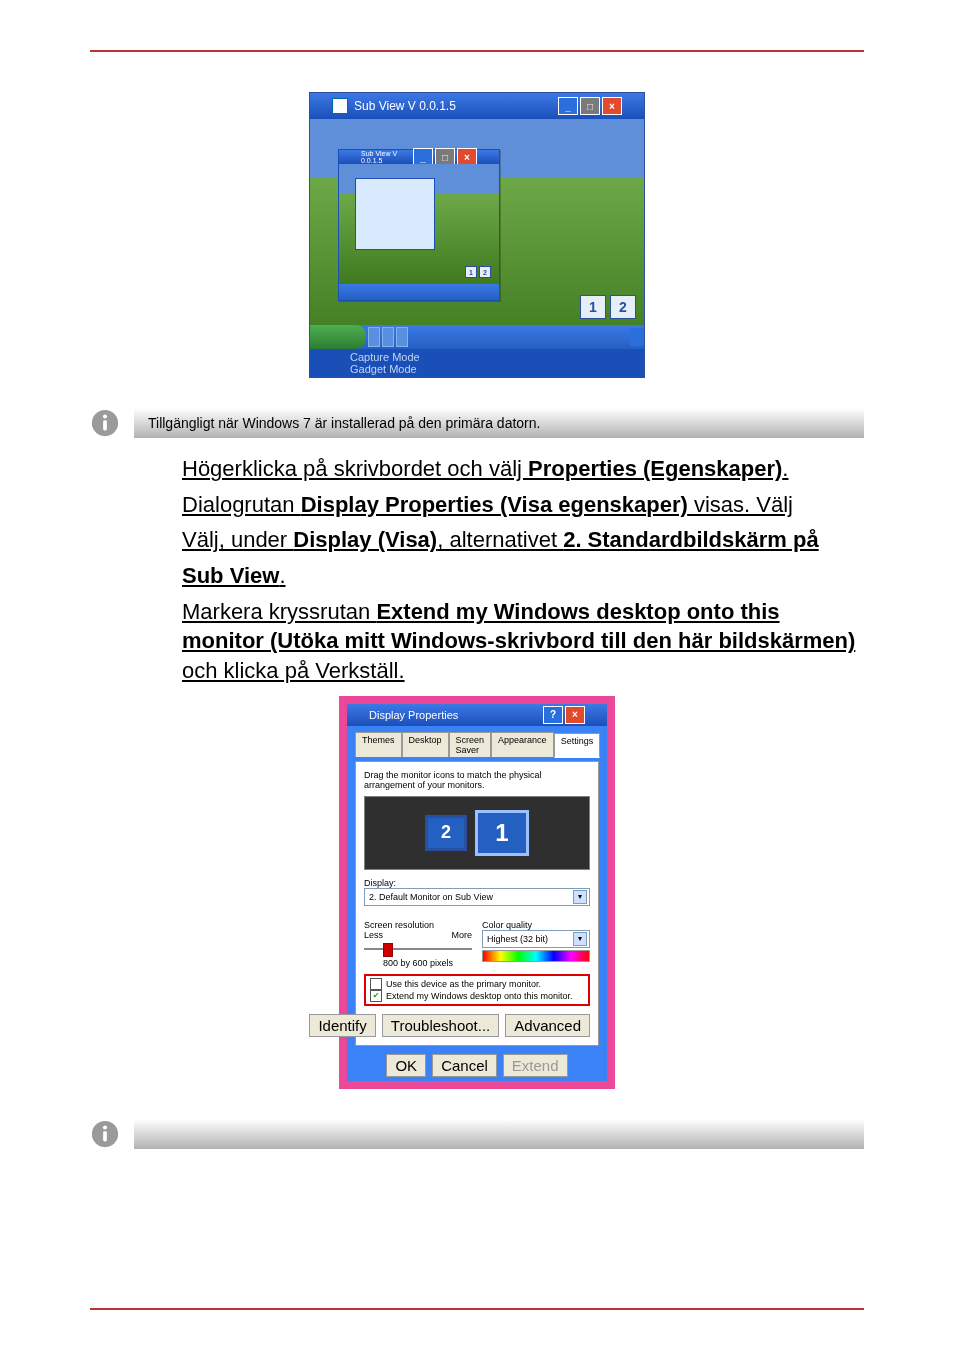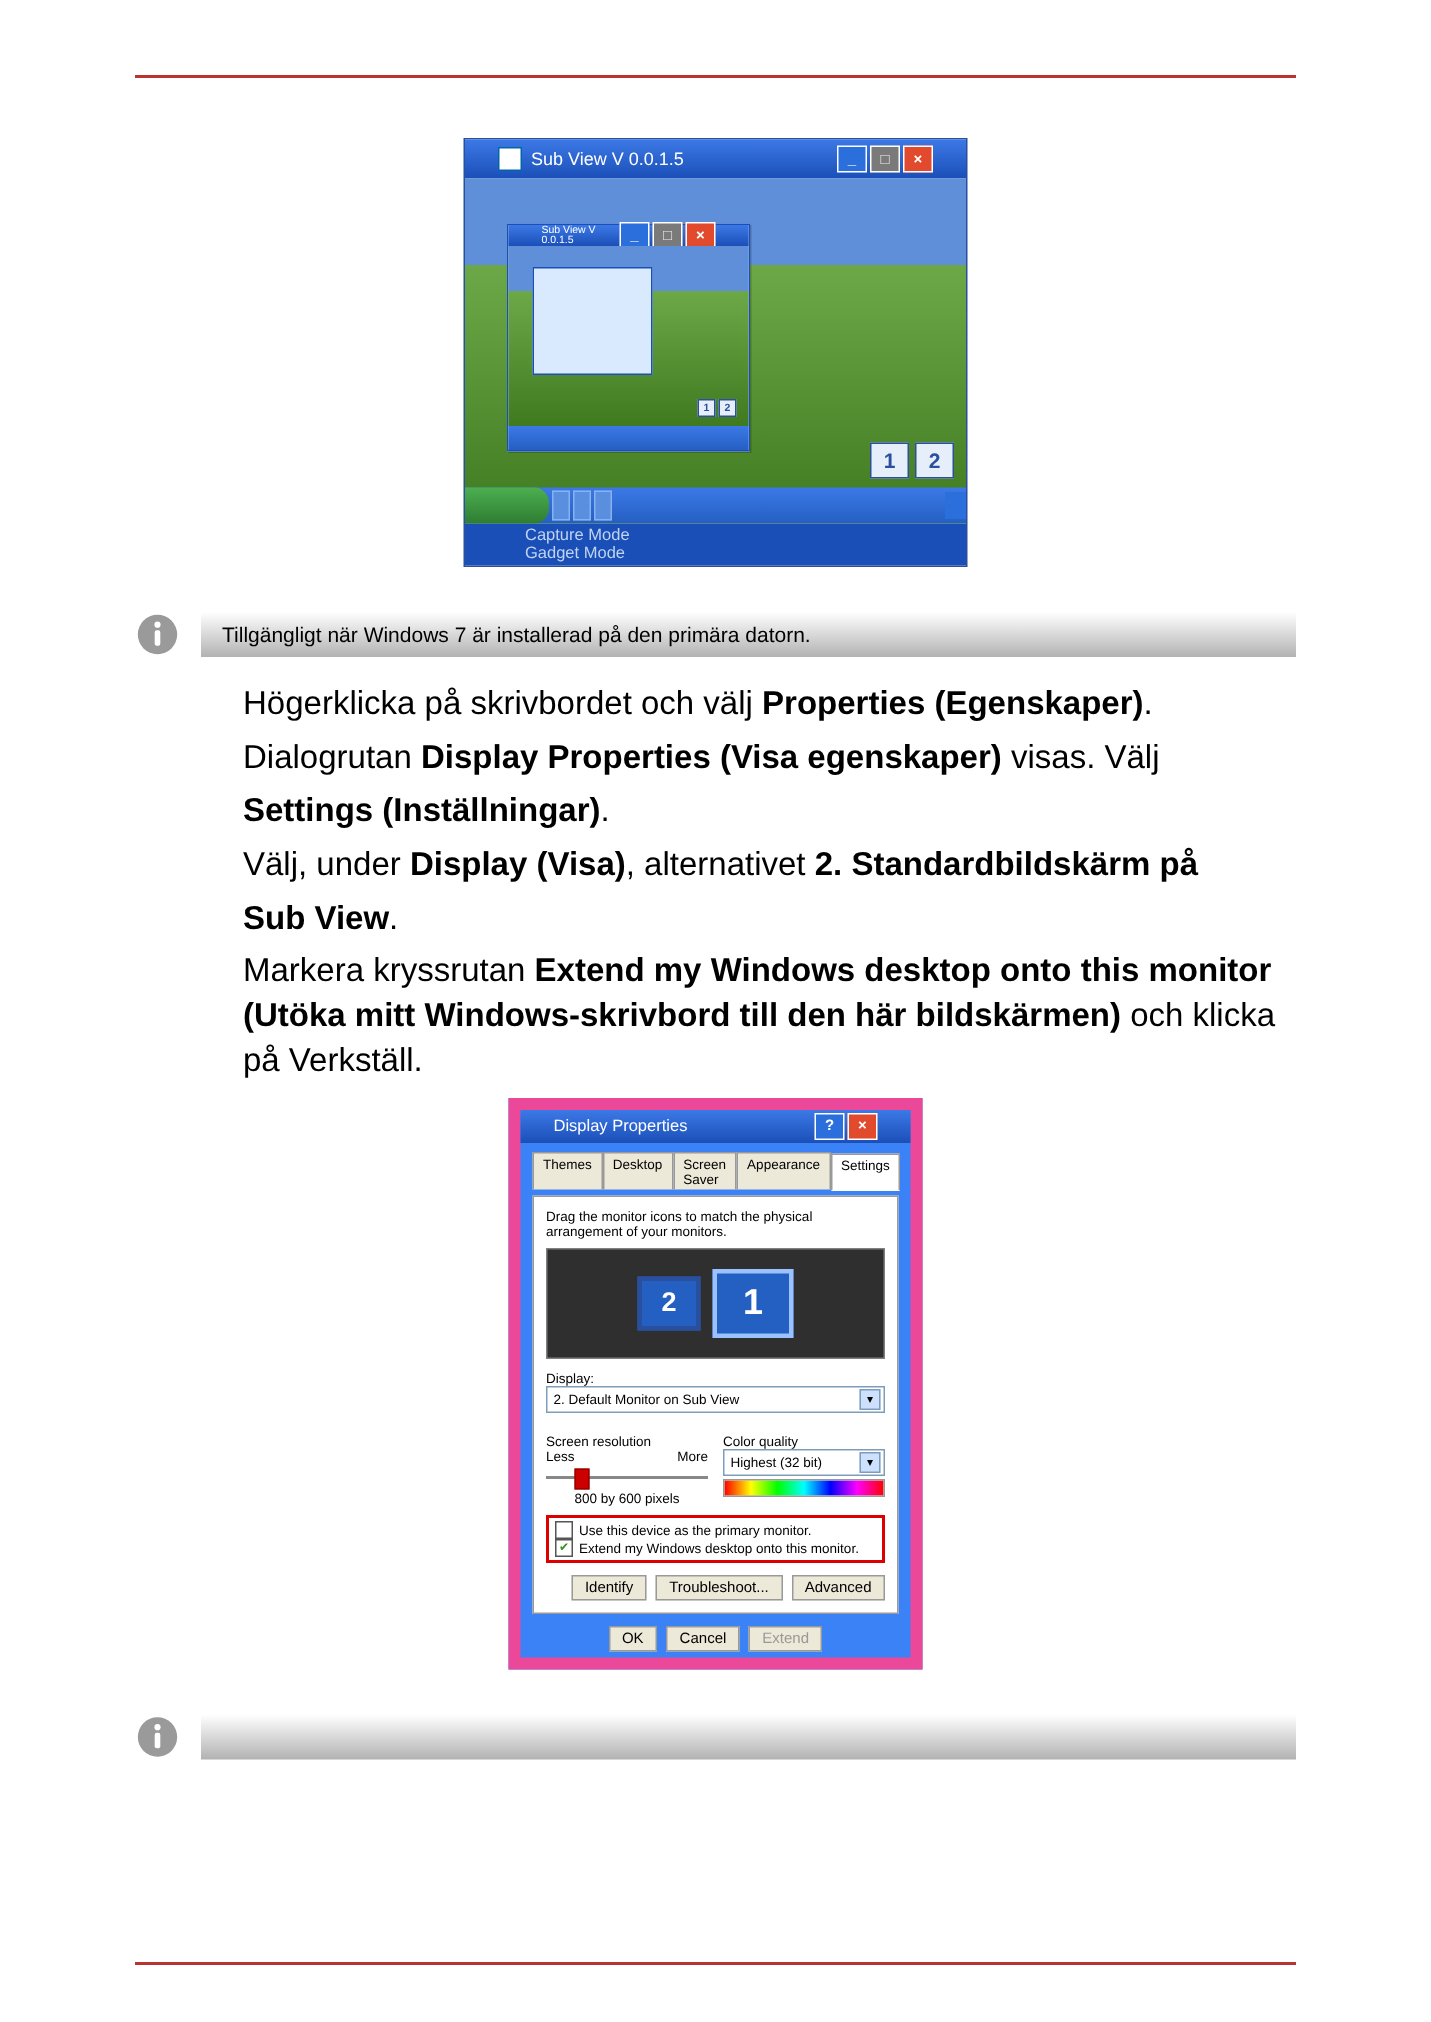--- a/index.html
+++ b/index.html
@@ -139,21 +139,22 @@
     height: 30px;
     display:flex; align-items:center;
     padding-left: 14px;
     font-size: 14px;
     color:#000;
   }
 
   .body-text {
     font-size: 22px;
     line-height: 1.35;
-    margin-left: 72px;
+    margin-left: 92px;
+    text-decoration: underline;
   }
   .body-text p { margin: 0 0 6px 0; }
   .bold { font-weight: bold; }
 
   
   .dp-dialog {
     width: 260px;
     border: 8px solid #ec4899;
     background: #3b82f6;
     font-size: 10px;
@@ -221,21 +222,21 @@
   }
   .chk-row { display:flex; align-items:center; gap:4px; font-size:9px; }
   .chk {
     width:10px; height:10px; border:1px solid #555; background:#fff;
     display:flex; align-items:center; justify-content:center; font-size:8px; color:#3a8f21;
   }
 
   .btn-row { display:flex; gap:6px; justify-content:flex-end; margin-top:8px; }
   .btn {
     border:1px solid #999; background:#ece9d8;
-    padding:2px 8px; font-size:10px;
+    padding:2px 8px; font-size:15px;
   }
   .btn-row.center { justify-content:center; }
   .btn.disabled { color:#999; }
 
 </style>
 </head>
 <body>
 
 <div class="page">
   <div class="top-rule"></div>
@@ -303,23 +304,20 @@
       <span>Tillgängligt när Windows 7 är installerad på den primära datorn.</span>
     </div>
   </div>
 
   <div class="body-text">
     <p>
       <span>Högerklicka på skrivbordet och välj </span><span class="bold">Properties (Egenskaper)</span><span>.</span>
     </p>
     <p>
       <span>Dialogrutan </span><span class="bold">Display Properties (Visa egenskaper)</span><span> visas. Välj </span>
-    </p>
-    <p>
-      <span class="bold">Settings (Inställningar)</span><span>.</span>
     </p>
     <p>
       <span>Välj, under </span><span class="bold">Display (Visa)</span><span>, alternativet </span><span class="bold">2. Standardbildskärm på</span>
     </p>
     <p>
       <span class="bold">Sub View</span><span>.</span>
     </p>
     <p>
       <span>Markera kryssrutan </span><span class="bold">Extend my Windows desktop onto this monitor (Utöka mitt Windows-skrivbord till den här bildskärmen)</span><span> och klicka på Verkställ.</span>
     </p>

